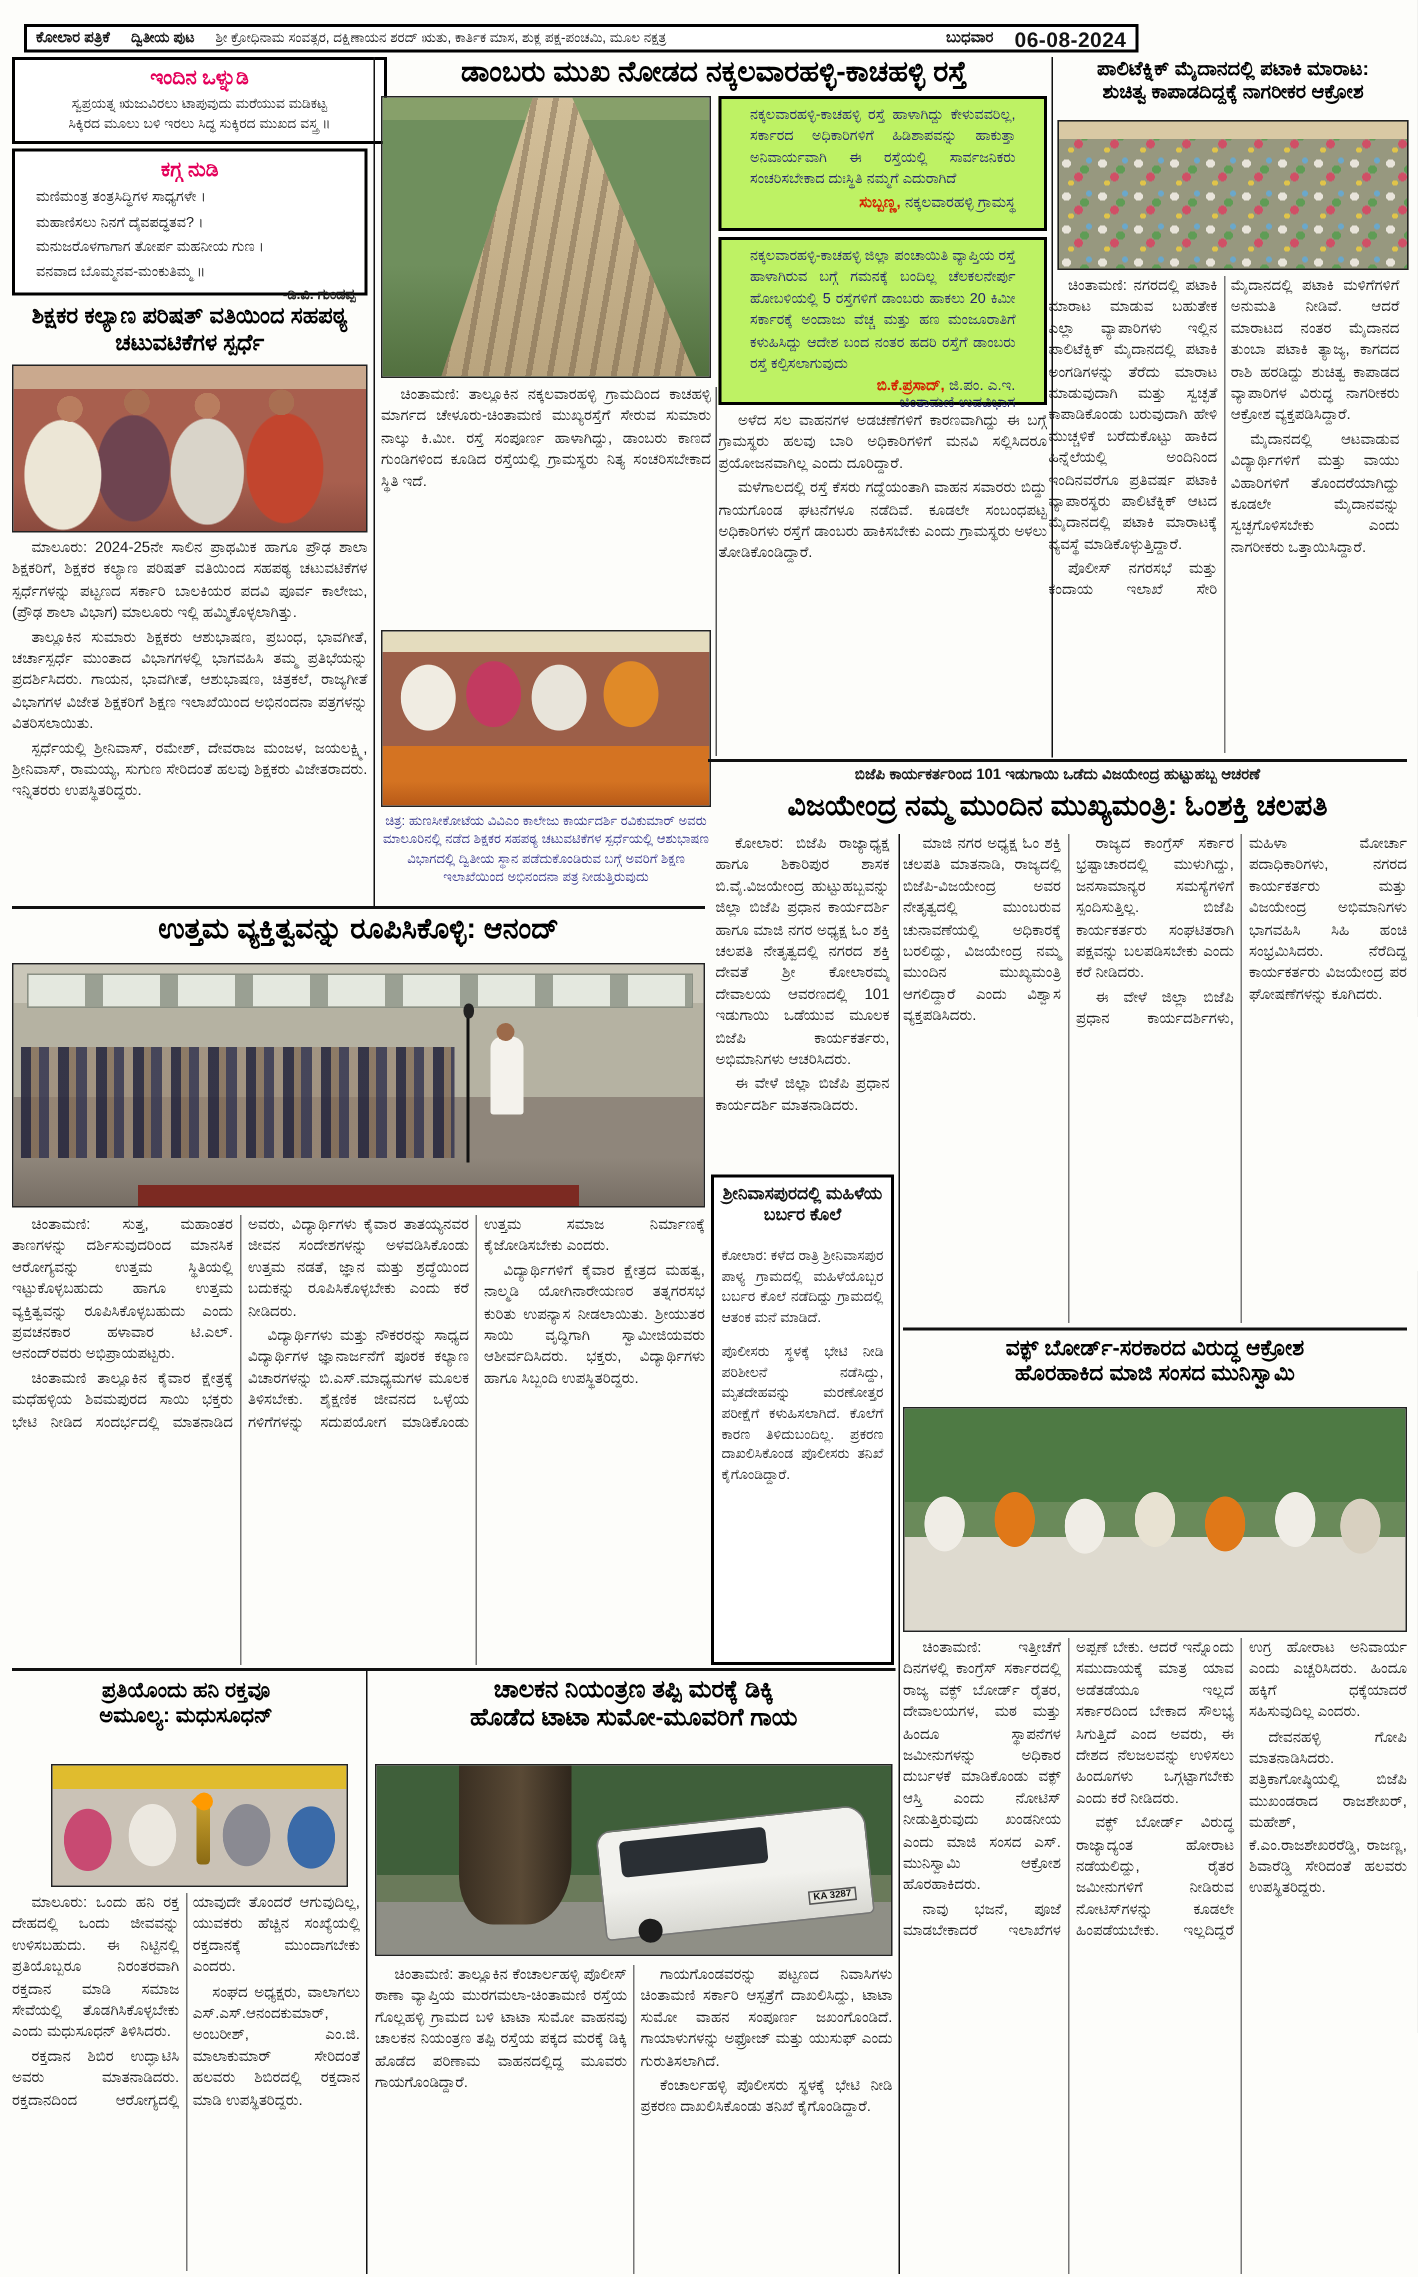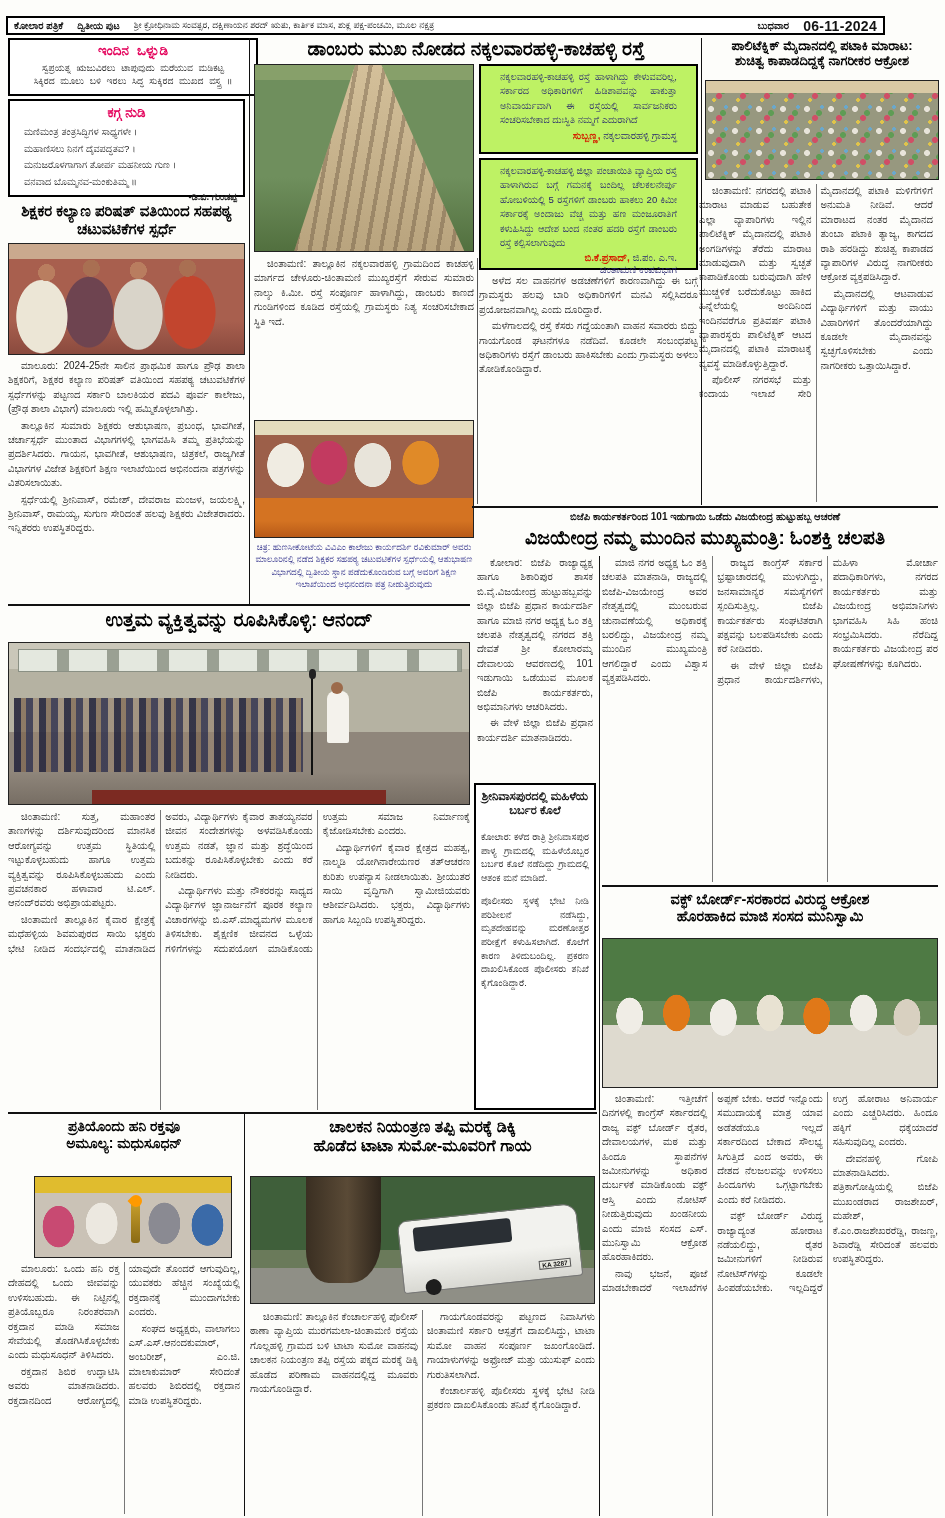--- a/index.html
+++ b/index.html
@@ -110,29 +110,29 @@
   .ac-car{position:absolute;right:4%;top:28%;width:52%;height:56%;background:linear-gradient(180deg,#f2f2ee 0 55%,#d8d8d2 100%);border-radius:10px 14px 4px 4px;transform:rotate(-6deg);border:1px solid #777;}
   .ac-win{position:absolute;left:8%;top:10%;width:55%;height:34%;background:#2a2f34;border-radius:4px;}
   .ac-plate{position:absolute;right:6%;bottom:12%;font-size:6.5px;font-weight:bold;background:#e8e8e0;border:1px solid #555;padding:0 2px;color:#111;}
   .ac-wheel{position:absolute;left:12%;bottom:-8%;width:16px;height:16px;border-radius:50%;background:#1d1d1d;}
 </style>
 </head>
 <body>
 
 <div id="page">
 
-  <div class="abs mast" style="left:6px;top:16px;width:879px;height:19px;">
+  <div class="abs mast" style="left:16px;top:16px;width:743px;height:19px;">
     <span class="paper">ಕೋಲಾರ ಪತ್ರಿಕೆ</span>
     <span class="pg">ದ್ವಿತೀಯ ಪುಟ</span>
     <span class="alm">ಶ್ರೀ ಕ್ರೋಧಿನಾಮ ಸಂವತ್ಸರ, ದಕ್ಷಿಣಾಯನ ಶರದ್ ಋತು, ಕಾರ್ತಿಕ ಮಾಸ, ಶುಕ್ಲ ಪಕ್ಷ-ಪಂಚಮಿ, ಮೂಲ ನಕ್ಷತ್ರ</span>
     <span class="day">ಬುಧವಾರ</span>
-    <span class="date">06-11-2024</span>
-  </div>
-
-  <div class="abs nbox" style="left:8px;top:38px;width:250px;height:58px;font-family:Liberation Mono, monospace;">
+    <span class="date">06-08-2024</span>
+  </div>
+
+  <div class="abs nbox" style="left:8px;top:38px;width:250px;height:58px;">
     <div class="btitle">ಇಂದಿನ ಒಳ್ನುಡಿ</div>
     <div class="bline">ಸ್ವಪ್ರಯತ್ನ ಋಜುವಿರಲು ಟಾಪುವುದು ಮರೆಯುವ ಮಡಿಕಟ್ಟ</div>
     <div class="bline">ಸಿಕ್ಕಿರದ ಮೂಲು ಬಳಿ ಇರಲು ಸಿದ್ಧ ಸುಕ್ಕಿರದ ಮುಖದ ವಸ್ತ್ರ ॥</div>
   </div>
 
   <div class="abs nbox" style="left:8px;top:99px;width:237px;height:98px;">
     <div class="btitle">ಕಗ್ಗ ನುಡಿ</div>
     <div class="kline">ಮಣಿಮಂತ್ರ ತಂತ್ರಸಿದ್ಧಿಗಳ ಸಾಧ್ಯಗಳೇ ।</div>
     <div class="kline">ಮಹಾಣಿಸಲು ನಿನಗೆ ದೈವಪದ್ಧತವ? ।</div>
     <div class="kline">ಮನುಜರೊಳಗಾಗಾಗ ತೋರ್ಪ ಮಹನೀಯ ಗುಣ ।</div>
@@ -229,21 +229,21 @@
     <div class="an-mic"></div>
     <div class="an-micball"></div>
     <div class="an-speaker"></div>
     <div class="an-head"></div>
     <div class="an-carpet"></div>
   </div>
   <div class="abs body-txt c3" style="left:8px;top:810px;width:462px;height:300px;">
       <p>ಚಿಂತಾಮಣಿ: ಸುತ್ತ, ಮಹಾಂತರ ತಾಣಗಳನ್ನು ದರ್ಶಿಸುವುದರಿಂದ ಮಾನಸಿಕ ಆರೋಗ್ಯವನ್ನು ಉತ್ತಮ ಸ್ಥಿತಿಯಲ್ಲಿ ಇಟ್ಟುಕೊಳ್ಳಬಹುದು ಹಾಗೂ ಉತ್ತಮ ವ್ಯಕ್ತಿತ್ವವನ್ನು ರೂಪಿಸಿಕೊಳ್ಳಬಹುದು ಎಂದು ಪ್ರವಚನಕಾರ ಹಳಾವಾರ ಟಿ.ಎಲ್. ಆನಂದ್‌ರವರು ಅಭಿಪ್ರಾಯಪಟ್ಟರು.</p>
       <p>ಚಿಂತಾಮಣಿ ತಾಲ್ಲೂಕಿನ ಕೈವಾರ ಕ್ಷೇತ್ರಕ್ಕೆ ಮಧೆಹಳ್ಳಿಯ ಶಿವಮಪುರದ ಸಾಯಿ ಭಕ್ತರು ಭೇಟಿ ನೀಡಿದ ಸಂದರ್ಭದಲ್ಲಿ ಮಾತನಾಡಿದ ಅವರು, ವಿದ್ಯಾರ್ಥಿಗಳು ಕೈವಾರ ತಾತಯ್ಯನವರ ಜೀವನ ಸಂದೇಶಗಳನ್ನು ಅಳವಡಿಸಿಕೊಂಡು ಉತ್ತಮ ನಡತೆ, ಜ್ಞಾನ ಮತ್ತು ಶ್ರದ್ಧೆಯಿಂದ ಬದುಕನ್ನು ರೂಪಿಸಿಕೊಳ್ಳಬೇಕು ಎಂದು ಕರೆ ನೀಡಿದರು.</p>
       <p>ವಿದ್ಯಾರ್ಥಿಗಳು ಮತ್ತು ನೌಕರರನ್ನು ಸಾಧ್ಯದ ವಿದ್ಯಾರ್ಥಿಗಳ ಜ್ಞಾನಾರ್ಜನೆಗೆ ಪೂರಕ ಕಲ್ಯಾಣ ವಿಚಾರಗಳನ್ನು ಬಿ.ಎಸ್.ಮಾಧ್ಯಮಗಳ ಮೂಲಕ ತಿಳಿಸಬೇಕು. ಶೈಕ್ಷಣಿಕ ಜೀವನದ ಒಳ್ಳೆಯ ಗಳಿಗೆಗಳನ್ನು ಸದುಪಯೋಗ ಮಾಡಿಕೊಂಡು ಉತ್ತಮ ಸಮಾಜ ನಿರ್ಮಾಣಕ್ಕೆ ಕೈಜೋಡಿಸಬೇಕು ಎಂದರು.</p>
-      <p>ವಿದ್ಯಾರ್ಥಿಗಳಿಗೆ ಕೈವಾರ ಕ್ಷೇತ್ರದ ಮಹತ್ವ, ನಾಲ್ಮಡಿ ಯೋಗಿನಾರೇಯಣರ ತತ್ಆಚರಣ ಕುರಿತು ಉಪನ್ಯಾಸ ನೀಡಲಾಯಿತು. ಶ್ರೀಯುತರ ಸಾಯಿ ವೃದ್ಧಿಗಾಗಿ ಸ್ವಾಮೀಜಿಯವರು ಆಶೀರ್ವದಿಸಿದರು. ಭಕ್ತರು, ವಿದ್ಯಾರ್ಥಿಗಳು ಹಾಗೂ ಸಿಬ್ಬಂದಿ ಉಪಸ್ಥಿತರಿದ್ದರು.</p>
+      <p>ವಿದ್ಯಾರ್ಥಿಗಳಿಗೆ ಕೈವಾರ ಕ್ಷೇತ್ರದ ಮಹತ್ವ, ನಾಲ್ಮಡಿ ಯೋಗಿನಾರೇಯಣರ ತತ್ನಗರಸಭ ಕುರಿತು ಉಪನ್ಯಾಸ ನೀಡಲಾಯಿತು. ಶ್ರೀಯುತರ ಸಾಯಿ ವೃದ್ಧಿಗಾಗಿ ಸ್ವಾಮೀಜಿಯವರು ಆಶೀರ್ವದಿಸಿದರು. ಭಕ್ತರು, ವಿದ್ಯಾರ್ಥಿಗಳು ಹಾಗೂ ಸಿಬ್ಬಂದಿ ಉಪಸ್ಥಿತರಿದ್ದರು.</p>
     </div>
 
   <div class="abs rule-h" style="left:602px;top:885px;width:336px;"></div>
   <div class="abs hl" style="left:602px;top:891px;width:336px;font-size:14.5px;">
     <span>ವಕ್ಫ್ ಬೋರ್ಡ್-ಸರಕಾರದ ವಿರುದ್ಧ ಆಕ್ರೋಶ</span><br>
     <span>ಹೊರಹಾಕಿದ ಮಾಜಿ ಸಂಸದ ಮುನಿಸ್ವಾಮಿ</span>
   </div>
   <div class="photo ph-waqf" style="left:602px;top:938px;width:336px;height:150px;"></div>
   <div class="abs body-txt c3" style="left:602px;top:1092px;width:336px;height:424px;">
       <p>ಚಿಂತಾಮಣಿ: ಇತ್ತೀಚೆಗೆ ದಿನಗಳಲ್ಲಿ ಕಾಂಗ್ರೆಸ್ ಸರ್ಕಾರದಲ್ಲಿ ರಾಜ್ಯ ವಕ್ಫ್ ಬೋರ್ಡ್ ರೈತರ, ದೇವಾಲಯಗಳ, ಮಠ ಮತ್ತು ಹಿಂದೂ ಸ್ಥಾಪನೆಗಳ ಜಮೀನುಗಳನ್ನು ಅಧಿಕಾರ ದುರ್ಬಳಕೆ ಮಾಡಿಕೊಂಡು ವಕ್ಫ್ ಆಸ್ತಿ ಎಂದು ನೋಟಿಸ್ ನೀಡುತ್ತಿರುವುದು ಖಂಡನೀಯ ಎಂದು ಮಾಜಿ ಸಂಸದ ಎಸ್. ಮುನಿಸ್ವಾಮಿ ಆಕ್ರೋಶ ಹೊರಹಾಕಿದರು.</p>

